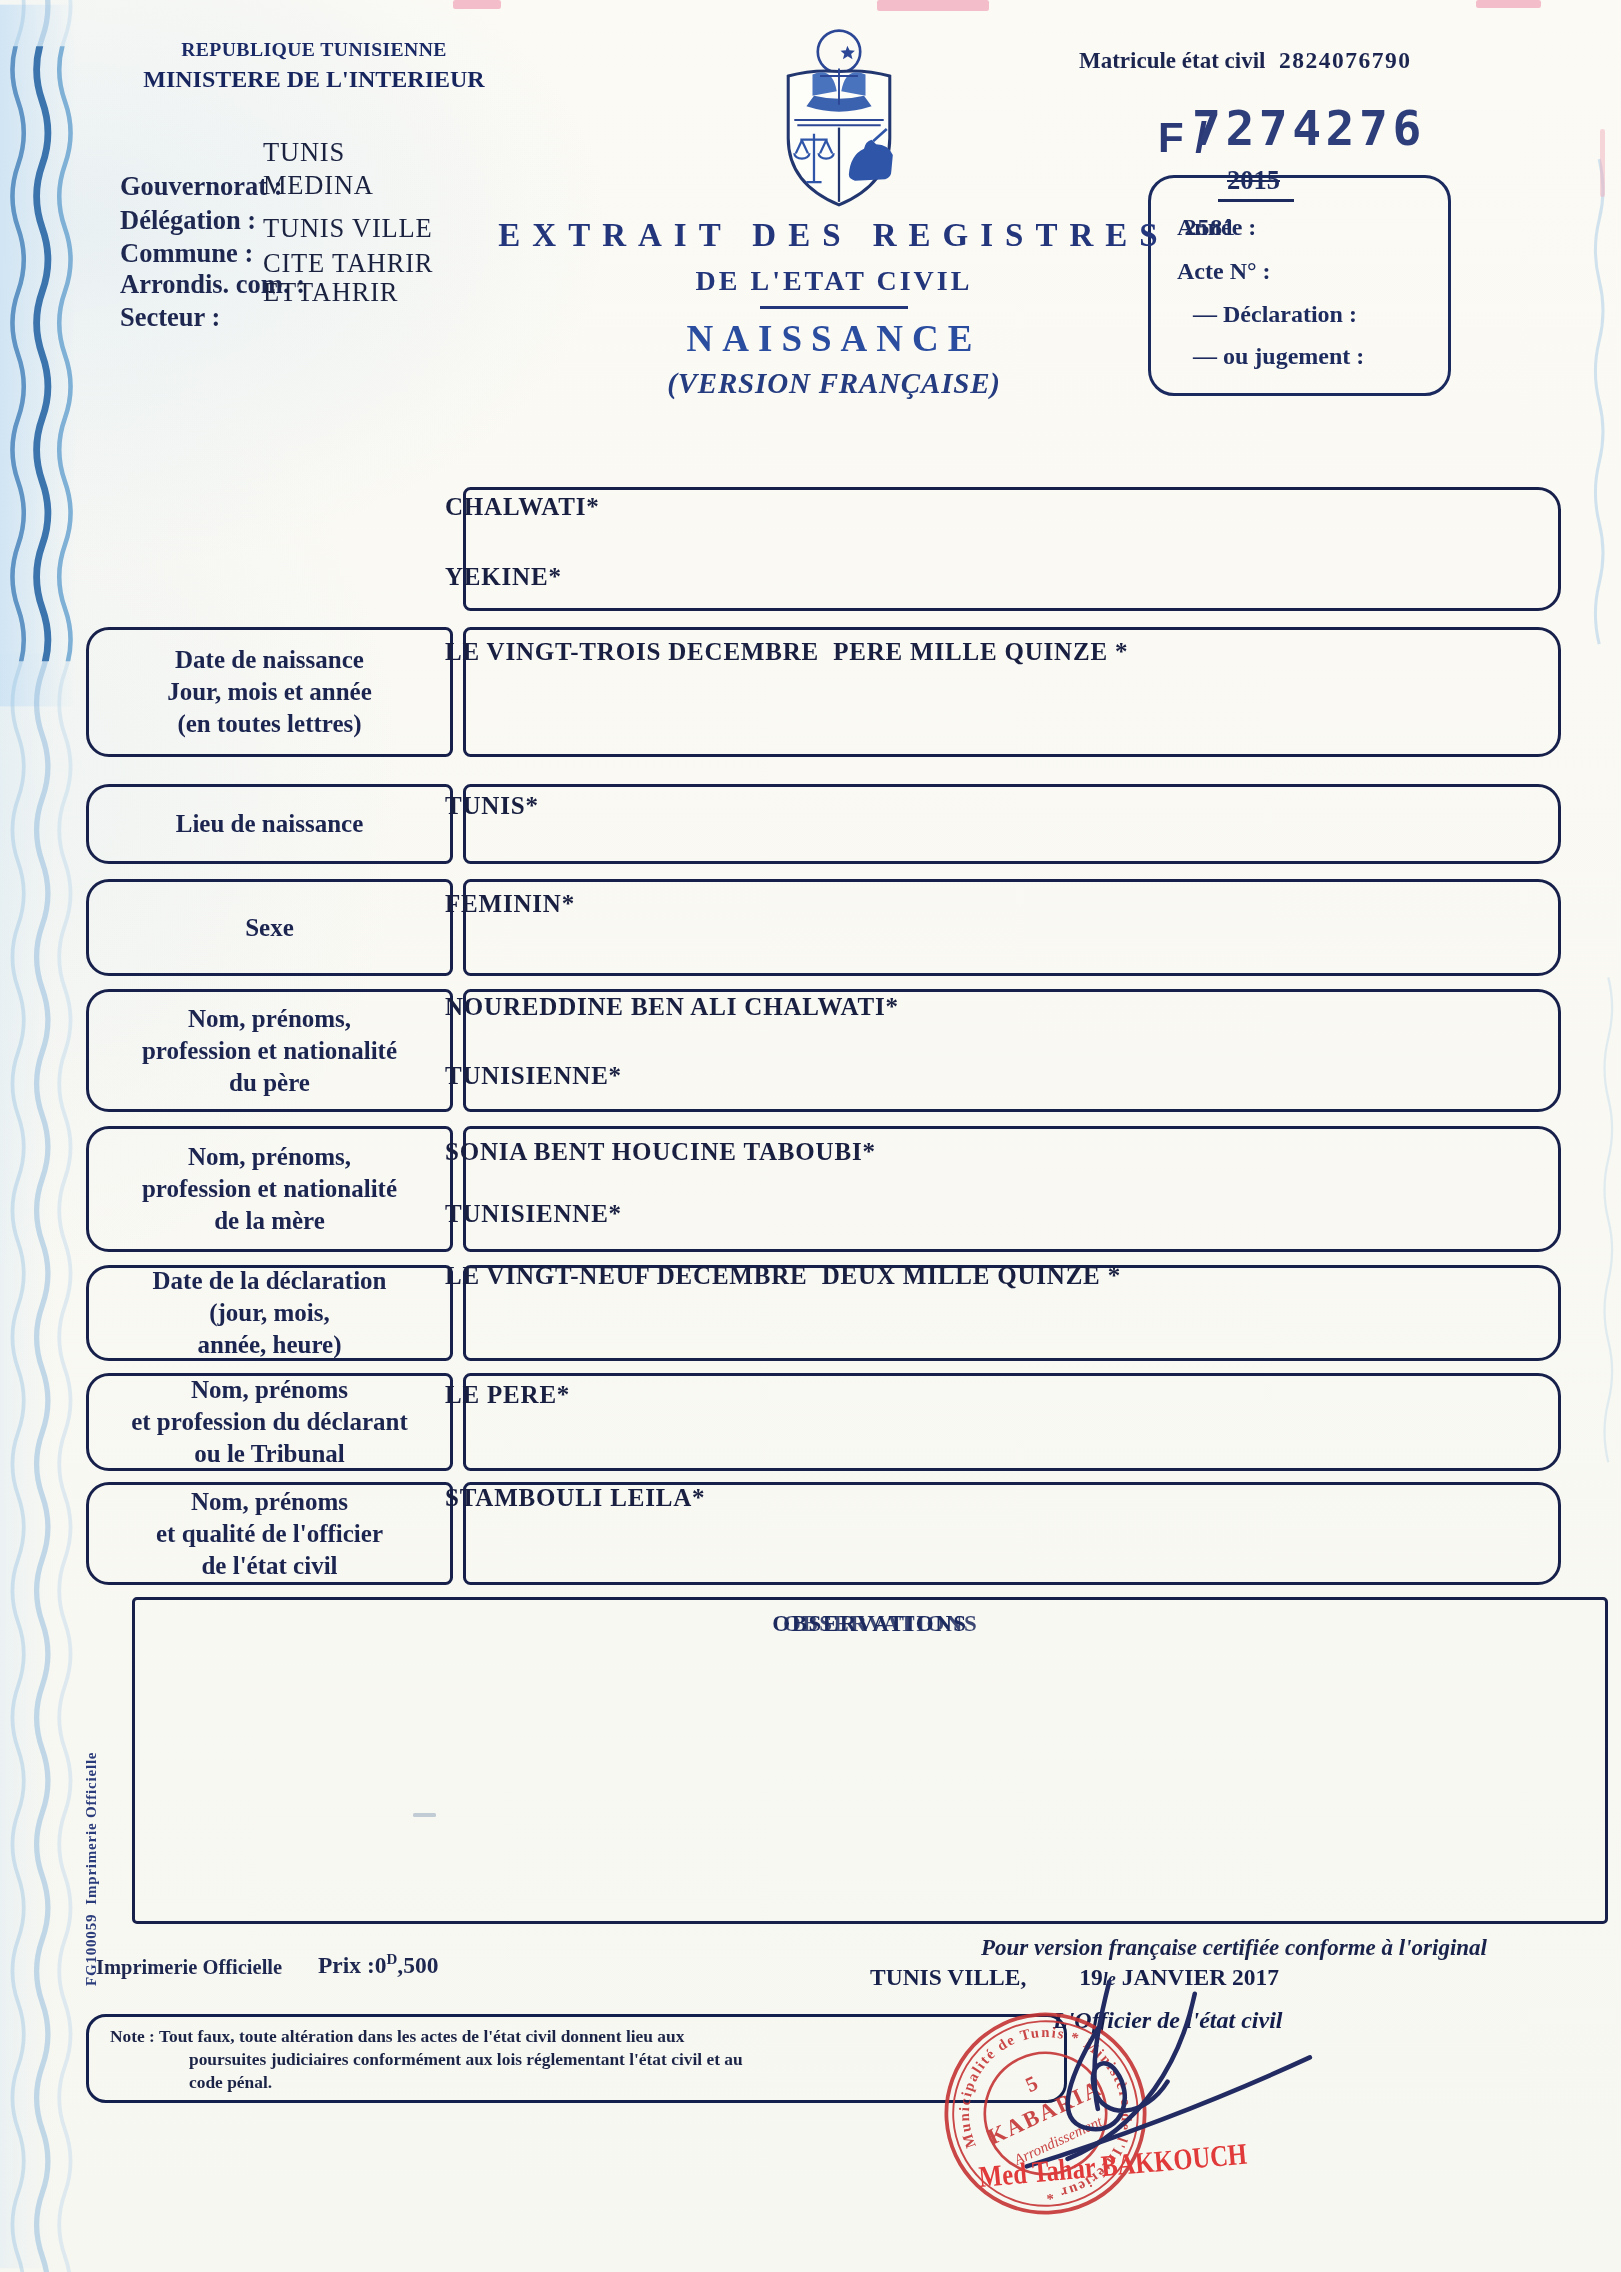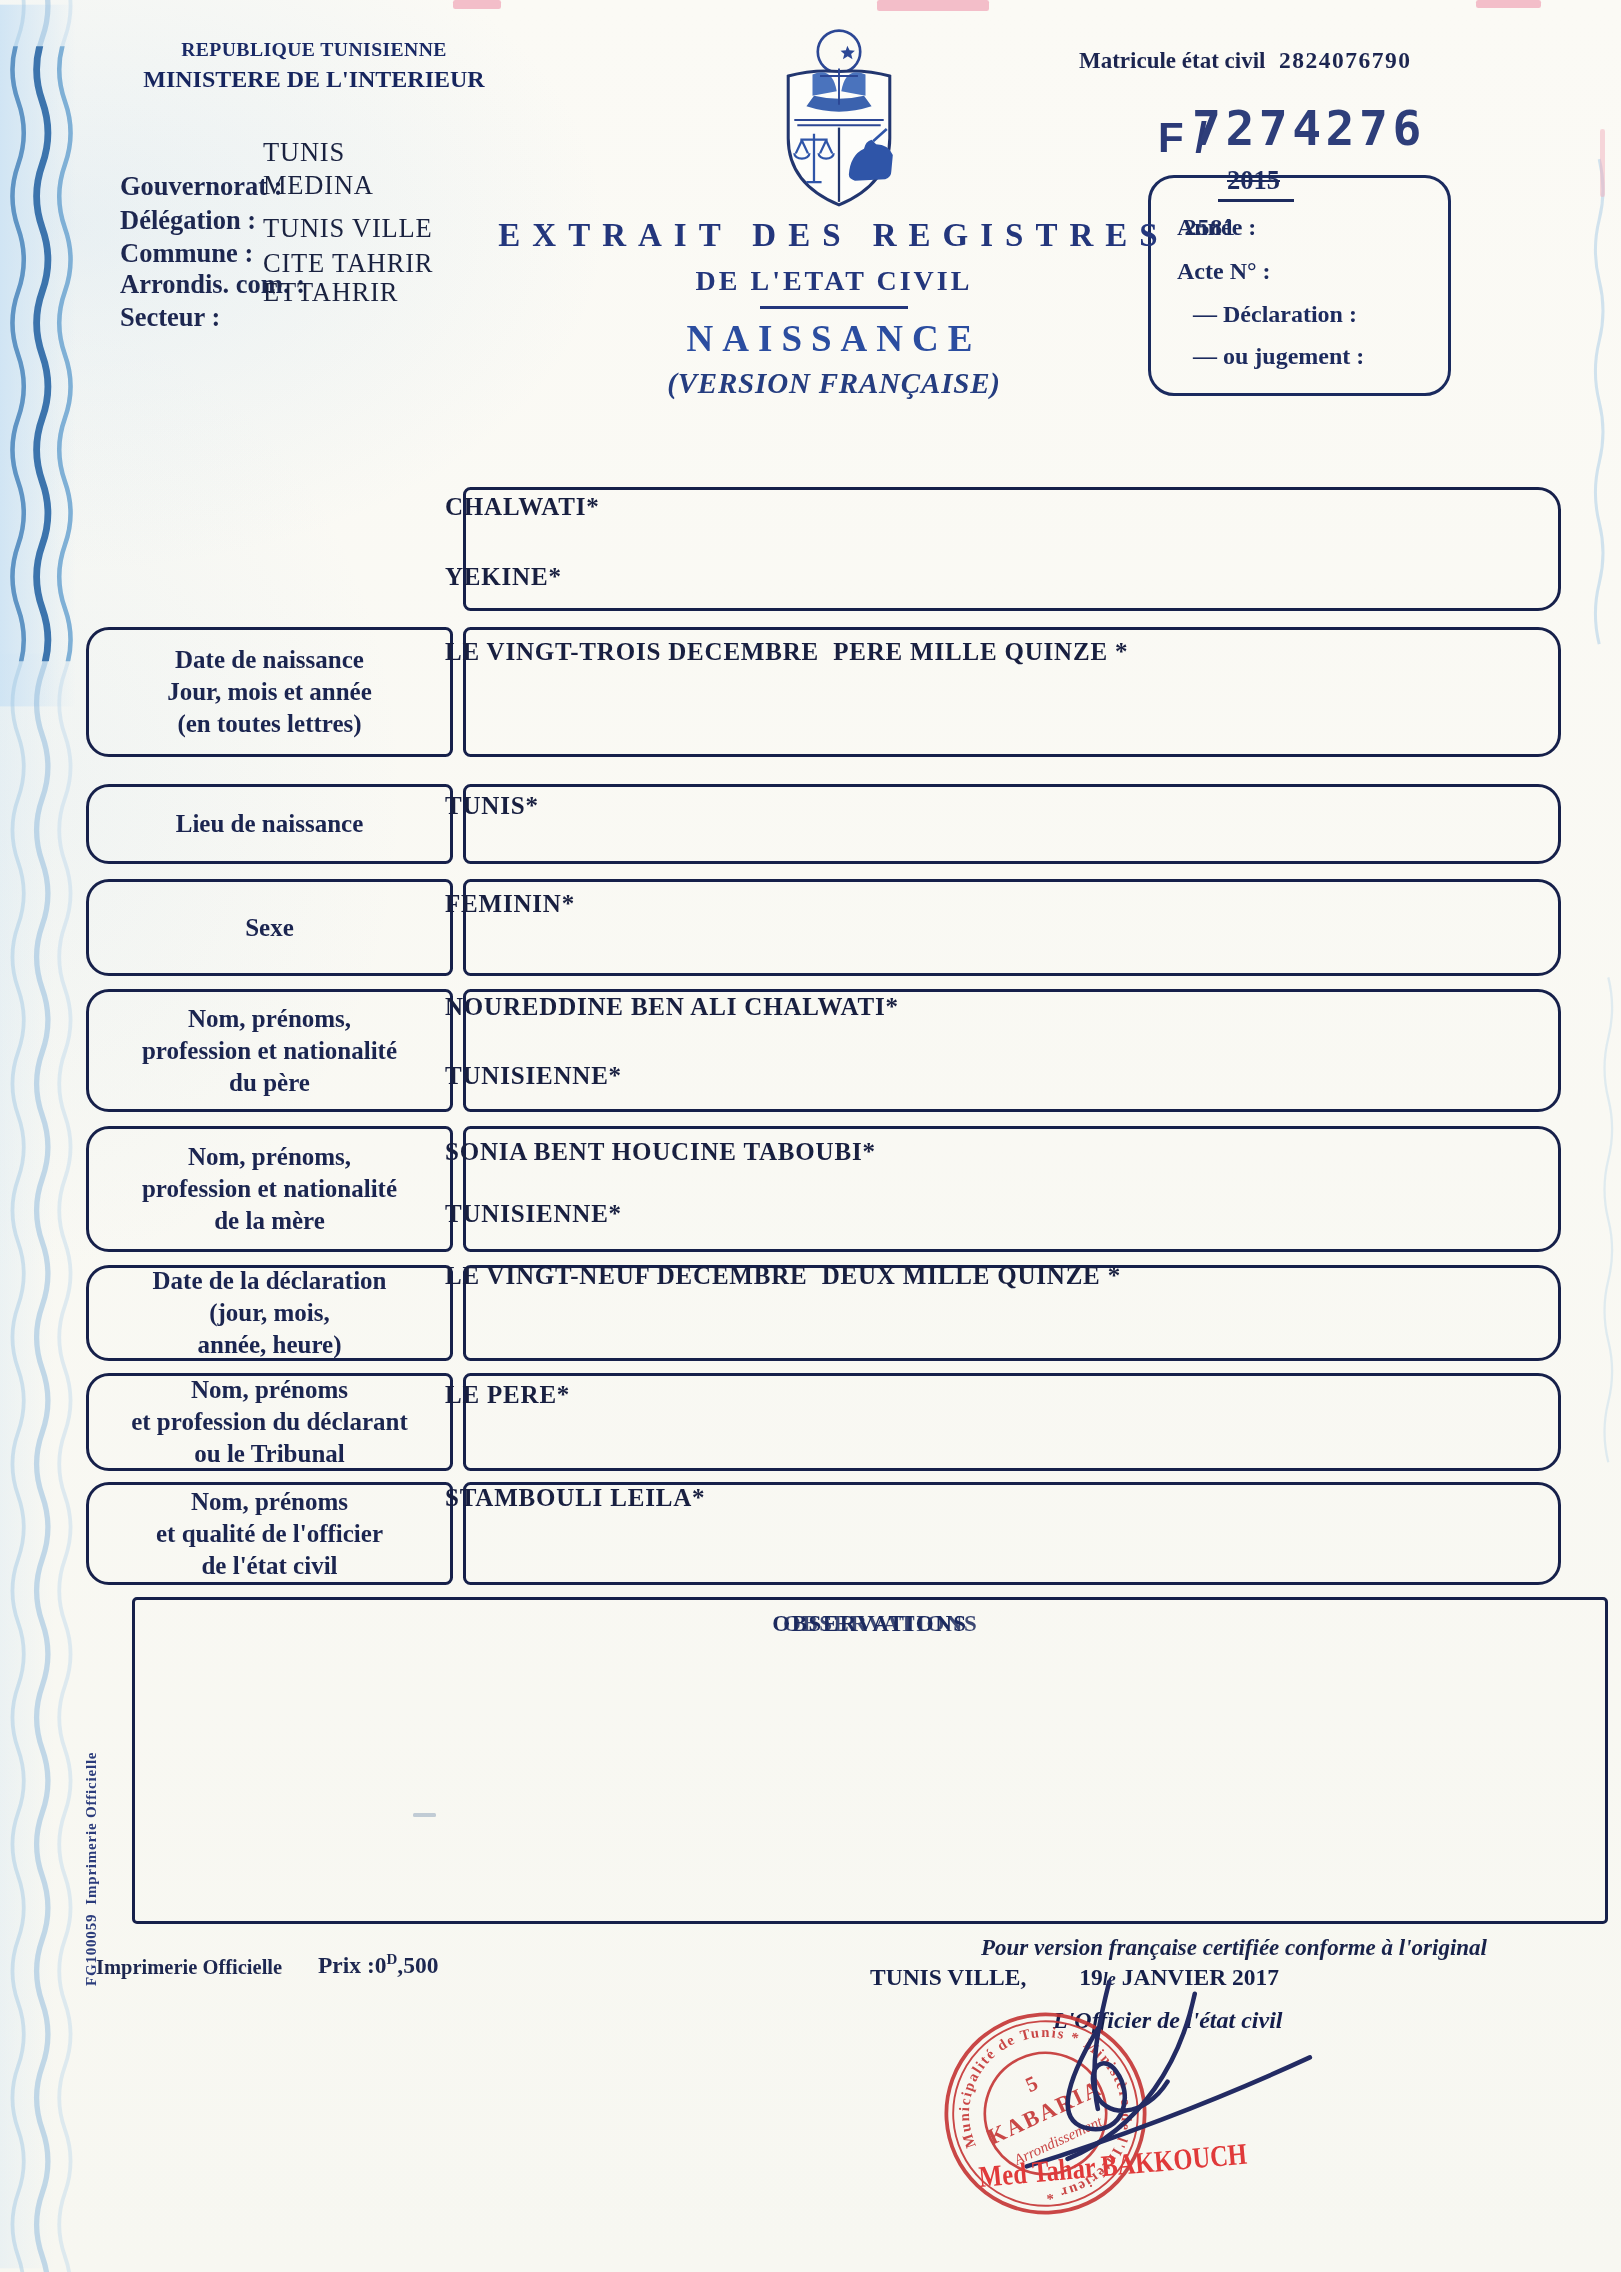--- a/index.html
+++ b/index.html
@@ -279,20 +279,25 @@
   <div class="abs obsbox">
     <span class="obs-title">OBSERVATIONS</span>
     <span class="obs-title obs-ghost">OBSERVATIONS</span>
   </div>
   <div class="abs smudge"></div>
 
   <span class="abs printer-vert">FG100059  Imprimerie Officielle</span>
   <span class="abs printer">Imprimerie Officielle</span>
   <span class="abs price"><span>Prix :0</span><sup>D</sup><span>,500</span></span>
 
+  <div class="abs notebox">
+    <span class="nl1">Note : Tout faux, toute altération dans les actes de l'état civil donnent lieu aux</span>
+    <span class="nl2">poursuites judiciaires conformément aux lois réglementant l'état civil et au</span>
+    <span class="nl3">code pénal.</span>
+  </div>
 
   <span class="abs certify">Pour version française certifiée conforme à l'original</span>
   <span class="abs placedate"><span>TUNIS VILLE</span><span>,</span><span class="day">19</span><span class="le">le</span><span> JANVIER 2017</span></span>
   <span class="abs officer-title">L'Officier de l'état civil</span>
 
   <svg class="abs stamp" width="227" height="227" viewBox="-150 -150 300 300">
     <defs>
       <path id="ring" d="M -101 0 a101 101 0 1 1 202 0 a101 101 0 1 1 -202 0"></path>
     </defs>
     <g transform="rotate(-25)" stroke="#c53434" fill="none">

